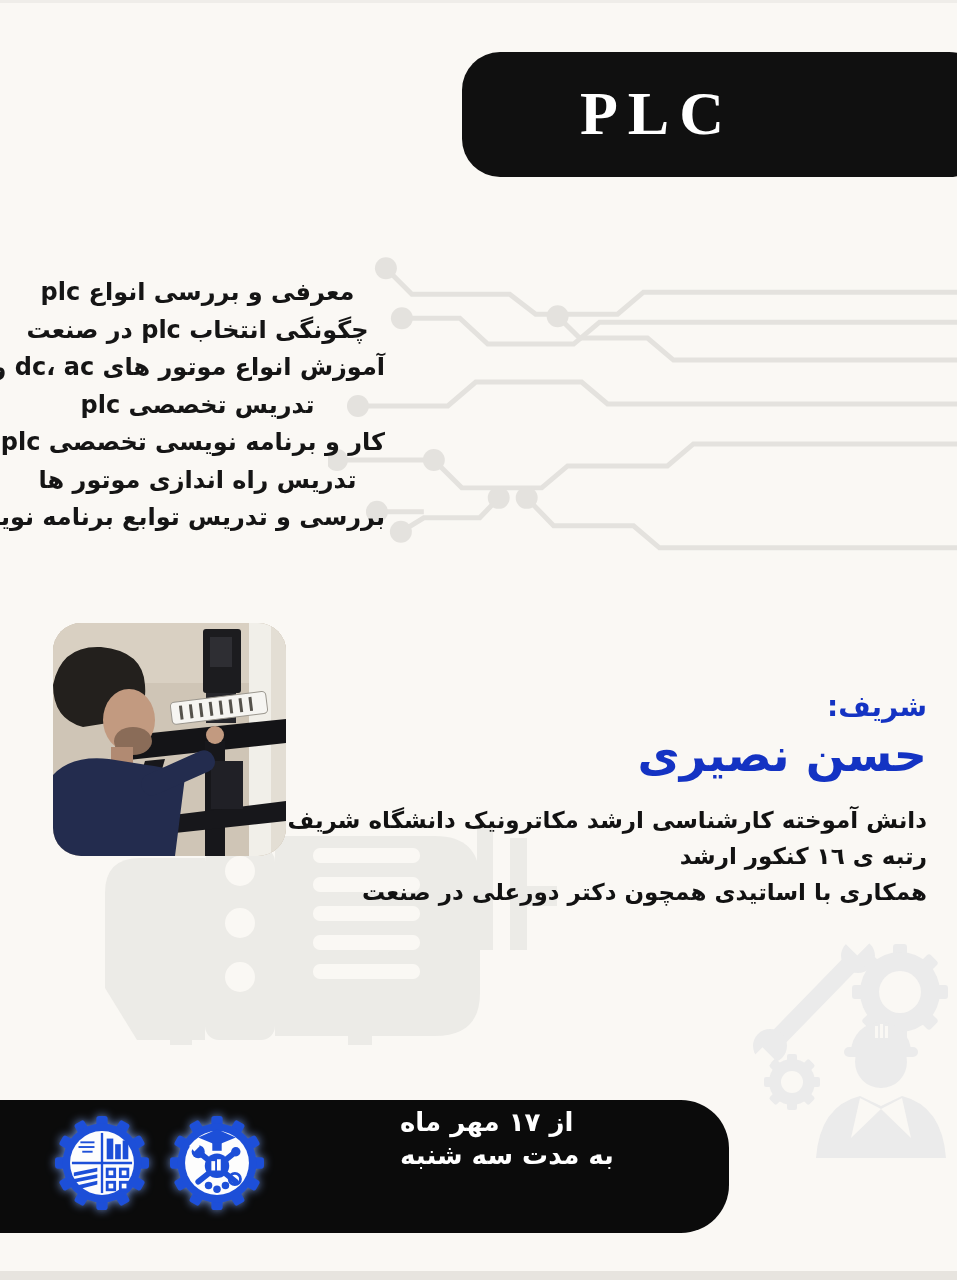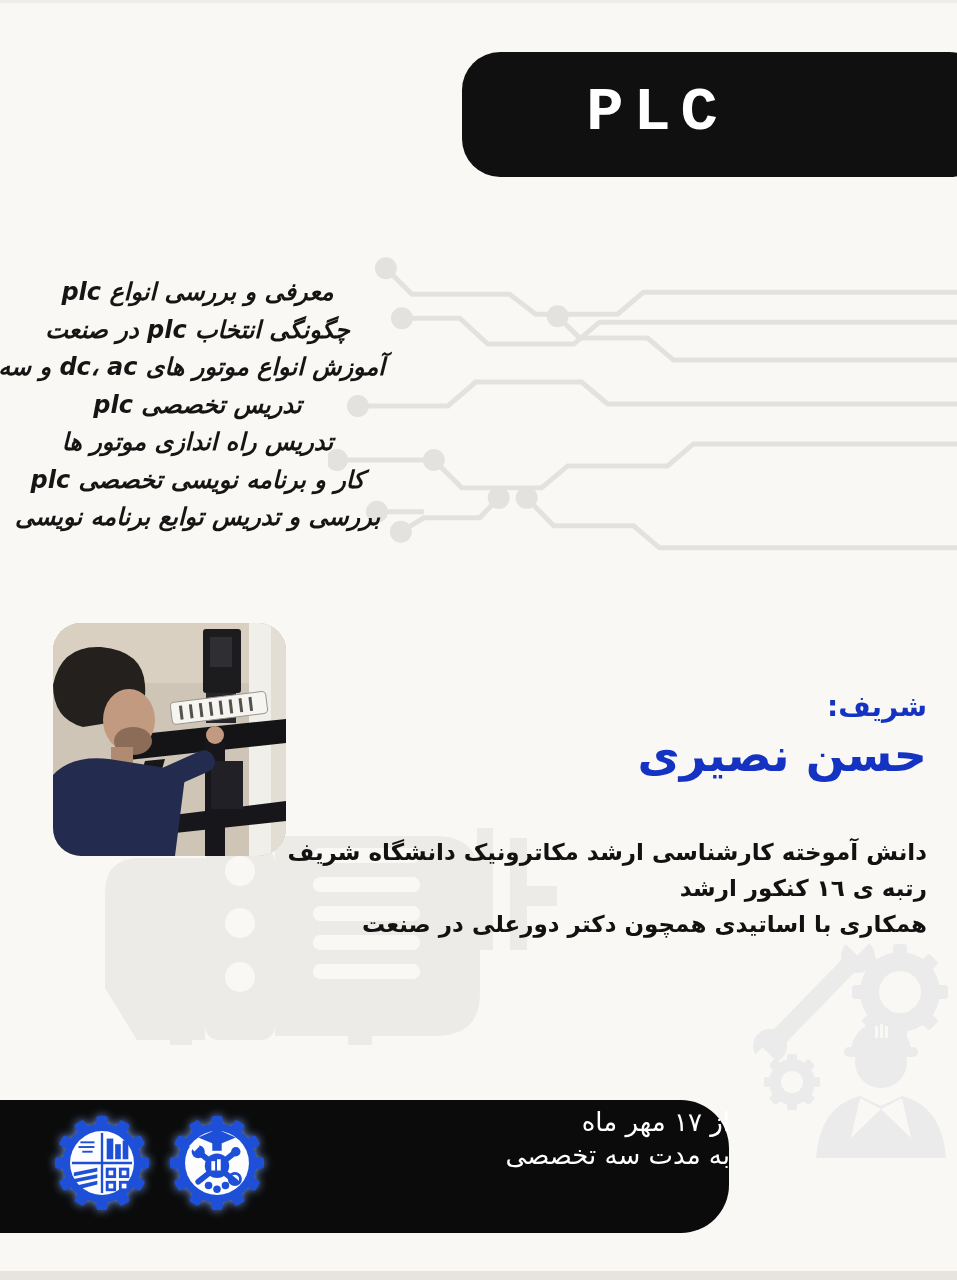--- a/index.html
+++ b/index.html
@@ -14,35 +14,35 @@
   .banner {
     position:absolute; left:462px; top:52px; width:525px; height:125px;
     background:#101010; border-radius:38px; z-index:3;
   }
   .course-label2 {
     position:absolute; top:15px; right:62px;
     color:#ffffff; font-size:30px; font-weight:bold; direction:rtl; white-space:nowrap;
   }
   .plc-title {
     position:absolute; left:80px; top:30px; width:230px; text-align:center;
-    color:#ffffff; font-family:Liberation Mono, monospace;
+    color:#ffffff; font-family:Liberation Serif, serif;
     font-size:62px; font-weight:bold; letter-spacing:10px; line-height:1;
   }
 
   
   .topics-heading {
     position:absolute; left:68px; top:210px; z-index:2;
     color:#e3241d; font-size:31px; font-weight:bold; direction:rtl;
   }
   .topics-list {
     position:absolute; left:10px; top:274px; width:375px; z-index:2;
     text-align:center; direction:rtl;
     color:#151515; font-size:24px; font-weight:bold; line-height:37.5px;
   }
-  .topic-item { white-space:nowrap;font-style:italic; }
+  .topic-item { white-space:nowrap; }
 
   
   .circuit { position:absolute; left:328px; top:250px; width:629px; height:320px; z-index:1; }
 
   
   .photo {
     position:absolute; left:53px; top:623px; width:233px; height:233px;
     border-radius:28px; overflow:hidden; z-index:4; background:#cfc5b6;
   }
 
@@ -51,41 +51,41 @@
     position:absolute; right:30px; top:690px; z-index:2;
     color:#1433c3; font-size:28px; font-weight:bold; direction:rtl;
   }
   .instructor-name {
     position:absolute; right:30px; top:728px; z-index:2;
     color:#1433c3; font-size:46px; font-weight:bold; direction:rtl;text-align:right;
   }
   .instructor-details {
     position:absolute; right:30px; top:802px; z-index:2;
     text-align:right; direction:rtl;
-    color:#121212; font-size:23px; font-weight:bold; line-height:36px;margin-top:32px;
+    color:#121212; font-size:23px; font-weight:bold; line-height:36px;
   }
   .detail-line { white-space:nowrap; }
 
   
   .motor-wm { position:absolute; left:95px; top:828px; width:470px; height:240px; z-index:0; }
   .engineer-wm { position:absolute; left:748px; top:930px; width:209px; height:228px; z-index:0; }
 
   
   .schedule-bar {
     position:absolute; left:0; top:1100px; width:729px; height:133px;
     background:#0b0b0b; border-radius:0 48px 48px 0; z-index:5;
   }
   .logo { position:absolute; top:16px; width:94px; height:94px;
     filter: drop-shadow(0 0 5px rgba(130,170,255,.85)); }
   .logo-1 { left:55px; }
   .logo-2 { left:170px; }
   .schedule-text {
     position:absolute; left:400px; top:6px; width:330px;
-    text-align:right; direction:rtl;
-    color:#ffffff; font-size:26px; font-weight:normal; line-height:33px;
+    text-align:left; direction:rtl;
+    color:#ffffff; font-size:26px; font-weight:bold; line-height:33px;
   }
   .schedule-line { white-space:nowrap; }
 
   .bottom-strip { position:absolute; left:0; top:1271px; width:957px; height:9px; background:#e7e4df; }
 </style>
 </head>
 <body>
 
 <div class="page">
   <div class="top-hairline"></div>
@@ -118,22 +118,22 @@
 
   <div class="banner">
     <div class="plc-title">PLC</div>
   </div>
 
   <div class="topics-list">
     <div class="topic-item">معرفی و بررسی انواع plc</div>
     <div class="topic-item">چگونگی انتخاب plc در صنعت</div>
     <div class="topic-item">آموزش انواع موتور های dc، ac و سه فاز در صنعت</div>
     <div class="topic-item">تدریس تخصصی plc</div>
+    <div class="topic-item">کار و برنامه نویسی تخصصی plc</div>
     <div class="topic-item">تدریس راه اندازی موتور ها</div>
-    <div class="topic-item">کار و برنامه نویسی تخصصی plc</div>
     <div class="topic-item">بررسی و تدریس توابع برنامه نویسی</div>
   </div>
 
   <svg class="motor-wm" viewBox="0 0 470 240">
     <g fill="#ecebe7">
       <path d="M45,30 q-35,0 -35,35 v95 l32,52 h68 V30 z"></path>
       <rect x="110" y="20" width="70" height="192" rx="14"></rect>
       <path d="M180,8 h160 q45,0 45,45 v112 q0,43 -45,43 h-160 z"></path>
       <rect x="75" y="187" width="22" height="30"></rect>
       <rect x="253" y="185" width="24" height="32"></rect>
@@ -331,18 +331,18 @@
       <rect x="22" y="28" width="8" height="8" fill="#fdfdfd" transform="rotate(45 26 32)"></rect>
       <g fill="#fdfdfd">
         <rect x="44" y="48" width="4" height="10"></rect>
         <rect x="50" y="46" width="4" height="12"></rect>
       </g>
       <circle cx="69" cy="67" r="6" fill="none" stroke="#1d4fd8" stroke-width="3"></circle>
     </svg>
 
     <div class="schedule-text">
       <div class="schedule-line">از ۱۷ مهر ماه</div>
-      <div class="schedule-line">به مدت سه تخصصی</div>
+      <div class="schedule-line">به مدت سه شنبه</div>
     </div>
   </div>
 
   <div class="bottom-strip"></div>
 </div>
 
 </body></html>

